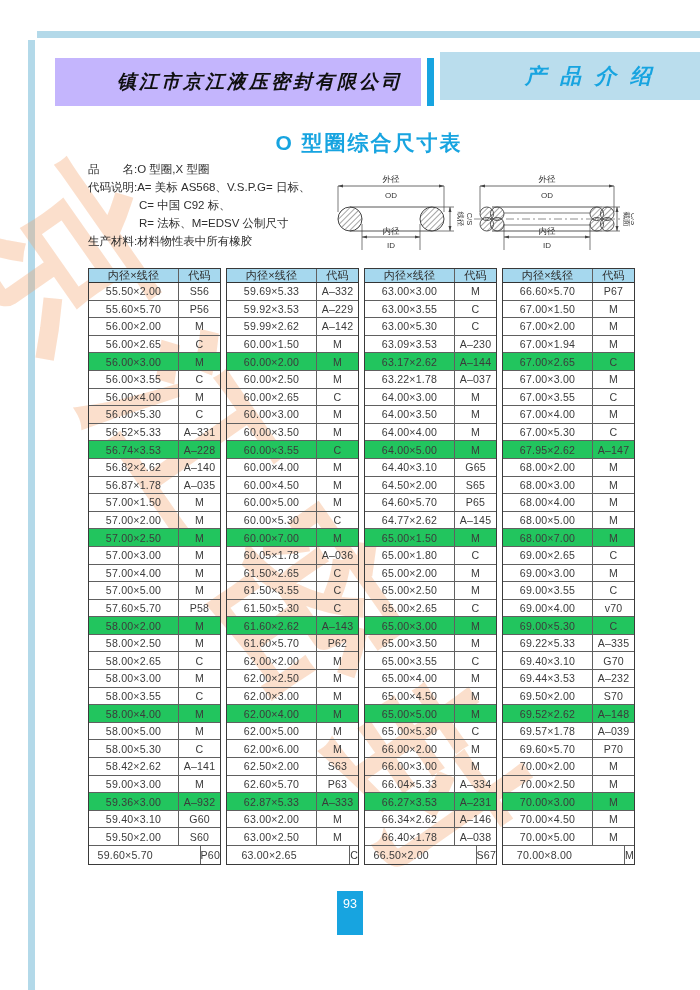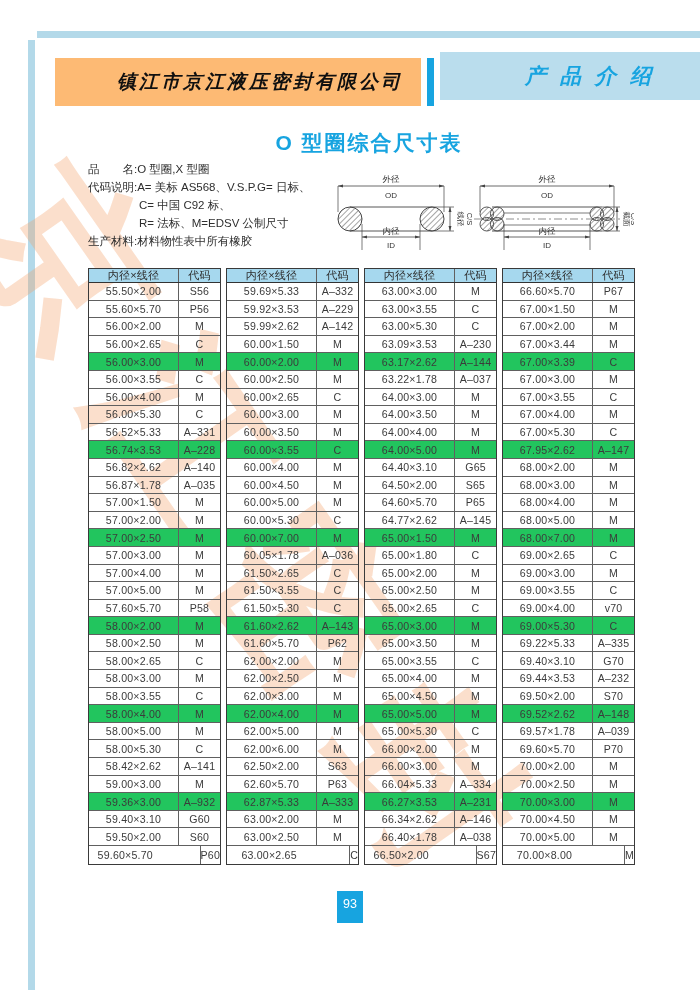--- a/index.html
+++ b/index.html
@@ -4,21 +4,21 @@
 <style>
   *{box-sizing:border-box;margin:0;padding:0;}
   body{background:#ffffff;font-family:"Liberation Sans",sans-serif;}
   .page{position:relative;width:700px;height:990px;background:#ffffff;overflow:hidden;margin:0 auto;}
 
   
   .frame-top{position:absolute;left:37px;top:31px;right:0;height:7px;background:#b3d9e9;}
   .frame-left{position:absolute;left:28px;top:40px;width:7px;bottom:0;background:#b3d9e9;}
 
   
-  .banner-dark{position:absolute;left:55px;top:58px;width:366px;height:48px;background:#fdba74;display:flex;align-items:center;justify-content:center;z-index:2;padding-left:44px;}
+  .banner-dark{position:absolute;left:55px;top:58px;width:366px;height:48px;background:#c4b5fd;display:flex;align-items:center;justify-content:center;z-index:2;padding-left:44px;}
   .company{font-family:"Liberation Serif",serif;font-style:italic;font-weight:bold;font-size:19px;color:#101010;letter-spacing:3px;white-space:nowrap;}
   .banner-stripe{position:absolute;left:427px;top:58px;width:7px;height:48px;background:#17a4e0;z-index:2;}
   .banner-light{position:absolute;left:440px;top:52px;width:296px;height:48px;background:#badded;display:flex;align-items:center;justify-content:center;z-index:2;}
   .section-title{font-family:"Liberation Serif",serif;font-style:italic;font-weight:bold;font-size:21px;color:#17a4e0;letter-spacing:14px;text-indent:14px;white-space:nowrap;}
 
   .title{position:absolute;left:90px;top:129px;width:558px;text-align:center;font-size:21px;font-weight:bold;color:#17a4e0;letter-spacing:2px;z-index:2;}
 
   
   .info{position:absolute;left:88px;top:161px;z-index:2;font-size:11.5px;line-height:17.9px;color:#2e2e2e;}
   .info .indent{padding-left:51px;}
@@ -37,21 +37,21 @@
   .trow{display:flex;height:17.6px;border-bottom:1px solid #606060;}
   .trow:last-child{border-bottom:none;gap:38px;}
   .trow.thead{height:14px;background:#a6d8ee;border-bottom:1.5px solid #333;}
   .cell{display:flex;align-items:center;justify-content:center;font-size:10.6px;color:#3b3b3b;letter-spacing:0.2px;}
   .csize{width:89px;}
   .ccode{flex:1;border-left:1px solid #606060;}
   .trow.thead .cell{font-size:11px;color:#2c2c2c;}
   .trow.hl{background:#22c55e;}
 
   
-  .pagenum{position:absolute;left:337px;top:891px;width:26px;height:32px;background:#17a4e0;color:#ffffff;font-size:12.5px;display:flex;justify-content:center;align-items:flex-start;padding-top:6px;z-index:2;}
+  .pagenum{position:absolute;left:337px;top:891px;width:26px;height:44px;background:#17a4e0;color:#ffffff;font-size:12.5px;display:flex;justify-content:center;align-items:flex-start;padding-top:6px;z-index:2;}
 </style>
 </head>
 <body>
 
 <div class="page">
 
   <div class="frame-top"></div>
   <div class="frame-left"></div>
 
   <div class="watermark">京江密封</div>
@@ -577,25 +577,25 @@
         </div>
         <div class="trow">
           <div class="cell csize">67.00×1.50</div>
           <div class="cell ccode">M</div>
         </div>
         <div class="trow">
           <div class="cell csize">67.00×2.00</div>
           <div class="cell ccode">M</div>
         </div>
         <div class="trow">
-          <div class="cell csize">67.00×3.44</div>
-          <div class="cell ccode">M</div>
-        </div>
-        <div class="trow hl">
-          <div class="cell csize">67.00×3.39</div>
+          <div class="cell csize">67.00×1.94</div>
+          <div class="cell ccode">M</div>
+        </div>
+        <div class="trow hl">
+          <div class="cell csize">67.00×2.65</div>
           <div class="cell ccode">C</div>
         </div>
         <div class="trow">
           <div class="cell csize">67.00×3.00</div>
           <div class="cell ccode">M</div>
         </div>
         <div class="trow">
           <div class="cell csize">67.00×3.55</div>
           <div class="cell ccode">C</div>
         </div>

